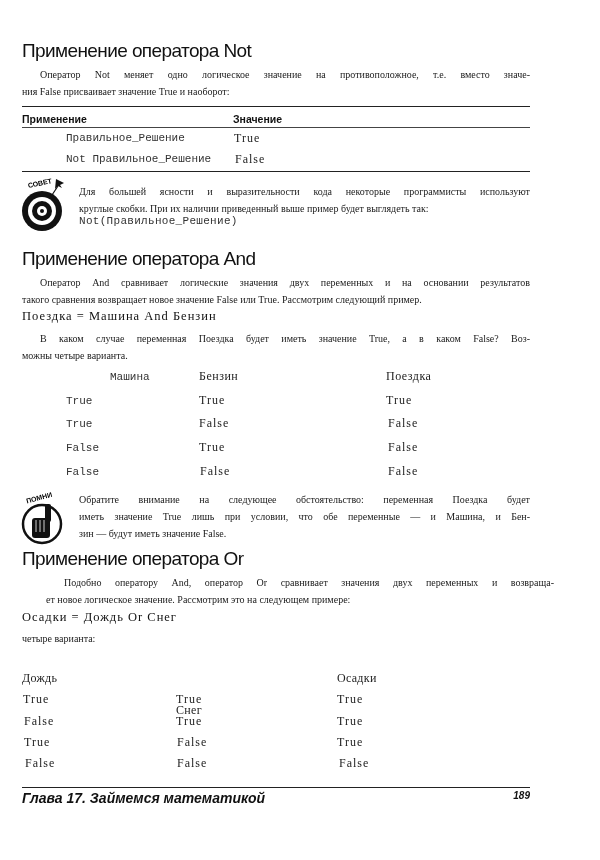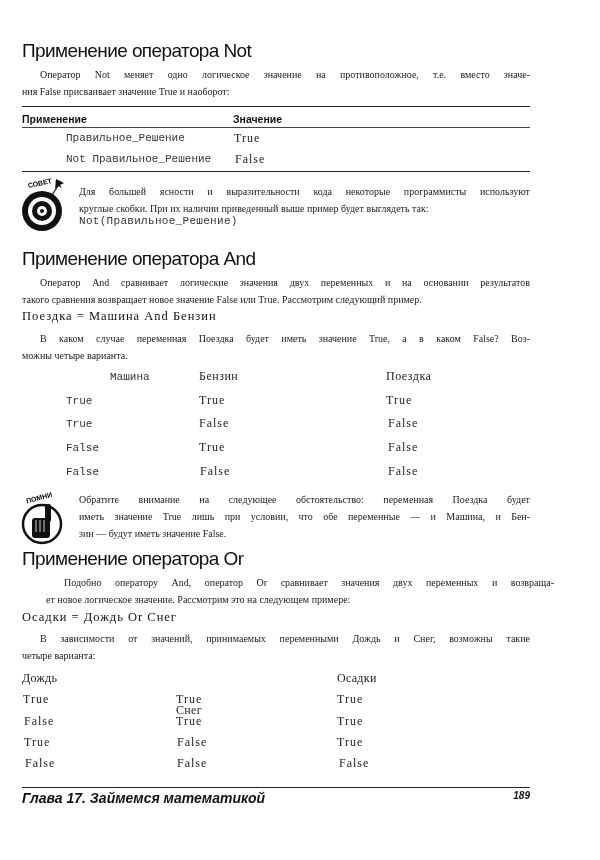--- a/index.html
+++ b/index.html
@@ -115,21 +115,20 @@
   <div class="abs h2" style="left:22px; top:548px;">Применение оператора Or</div>
 
   <div class="abs p" style="left:22px; top:574px; width:508px;margin-left:24px;">
     <div style="text-indent:18px; text-align-last:justify;">Подобно оператору And, оператор Or сравнивает значения двух переменных и возвраща-</div>
     <div>ет новое логическое значение. Рассмотрим это на следующем примере:</div>
   </div>
 
   <div class="abs spaced" style="left:22px; top:610px; font-size:12.5px;">Осадки = Дождь Or Снег</div>
 
   <div class="abs p" style="left:22px; top:630px; width:508px;">
-    <div style="text-indent:18px; text-align-last:justify;">В зависимости от значений, принимаемых переменными Дождь и Снег, возможны такие</div>
     <div>четыре варианта:</div>
   </div>
 
   <div class="abs cell" style="left:22px; top:671px; letter-spacing:0.3px;">Дождь</div>
   <div class="abs cell" style="left:176px; top:671px; letter-spacing:0.3px;margin-top:32px;">Снег</div>
   <div class="abs cell" style="left:337px; top:671px; letter-spacing:0.3px;">Осадки</div>
 
   <div class="abs cell" style="left:23px; top:692px;">True</div>
   <div class="abs cell" style="left:176px; top:692px;">True</div>
   <div class="abs cell" style="left:337px; top:692px;">True</div>

